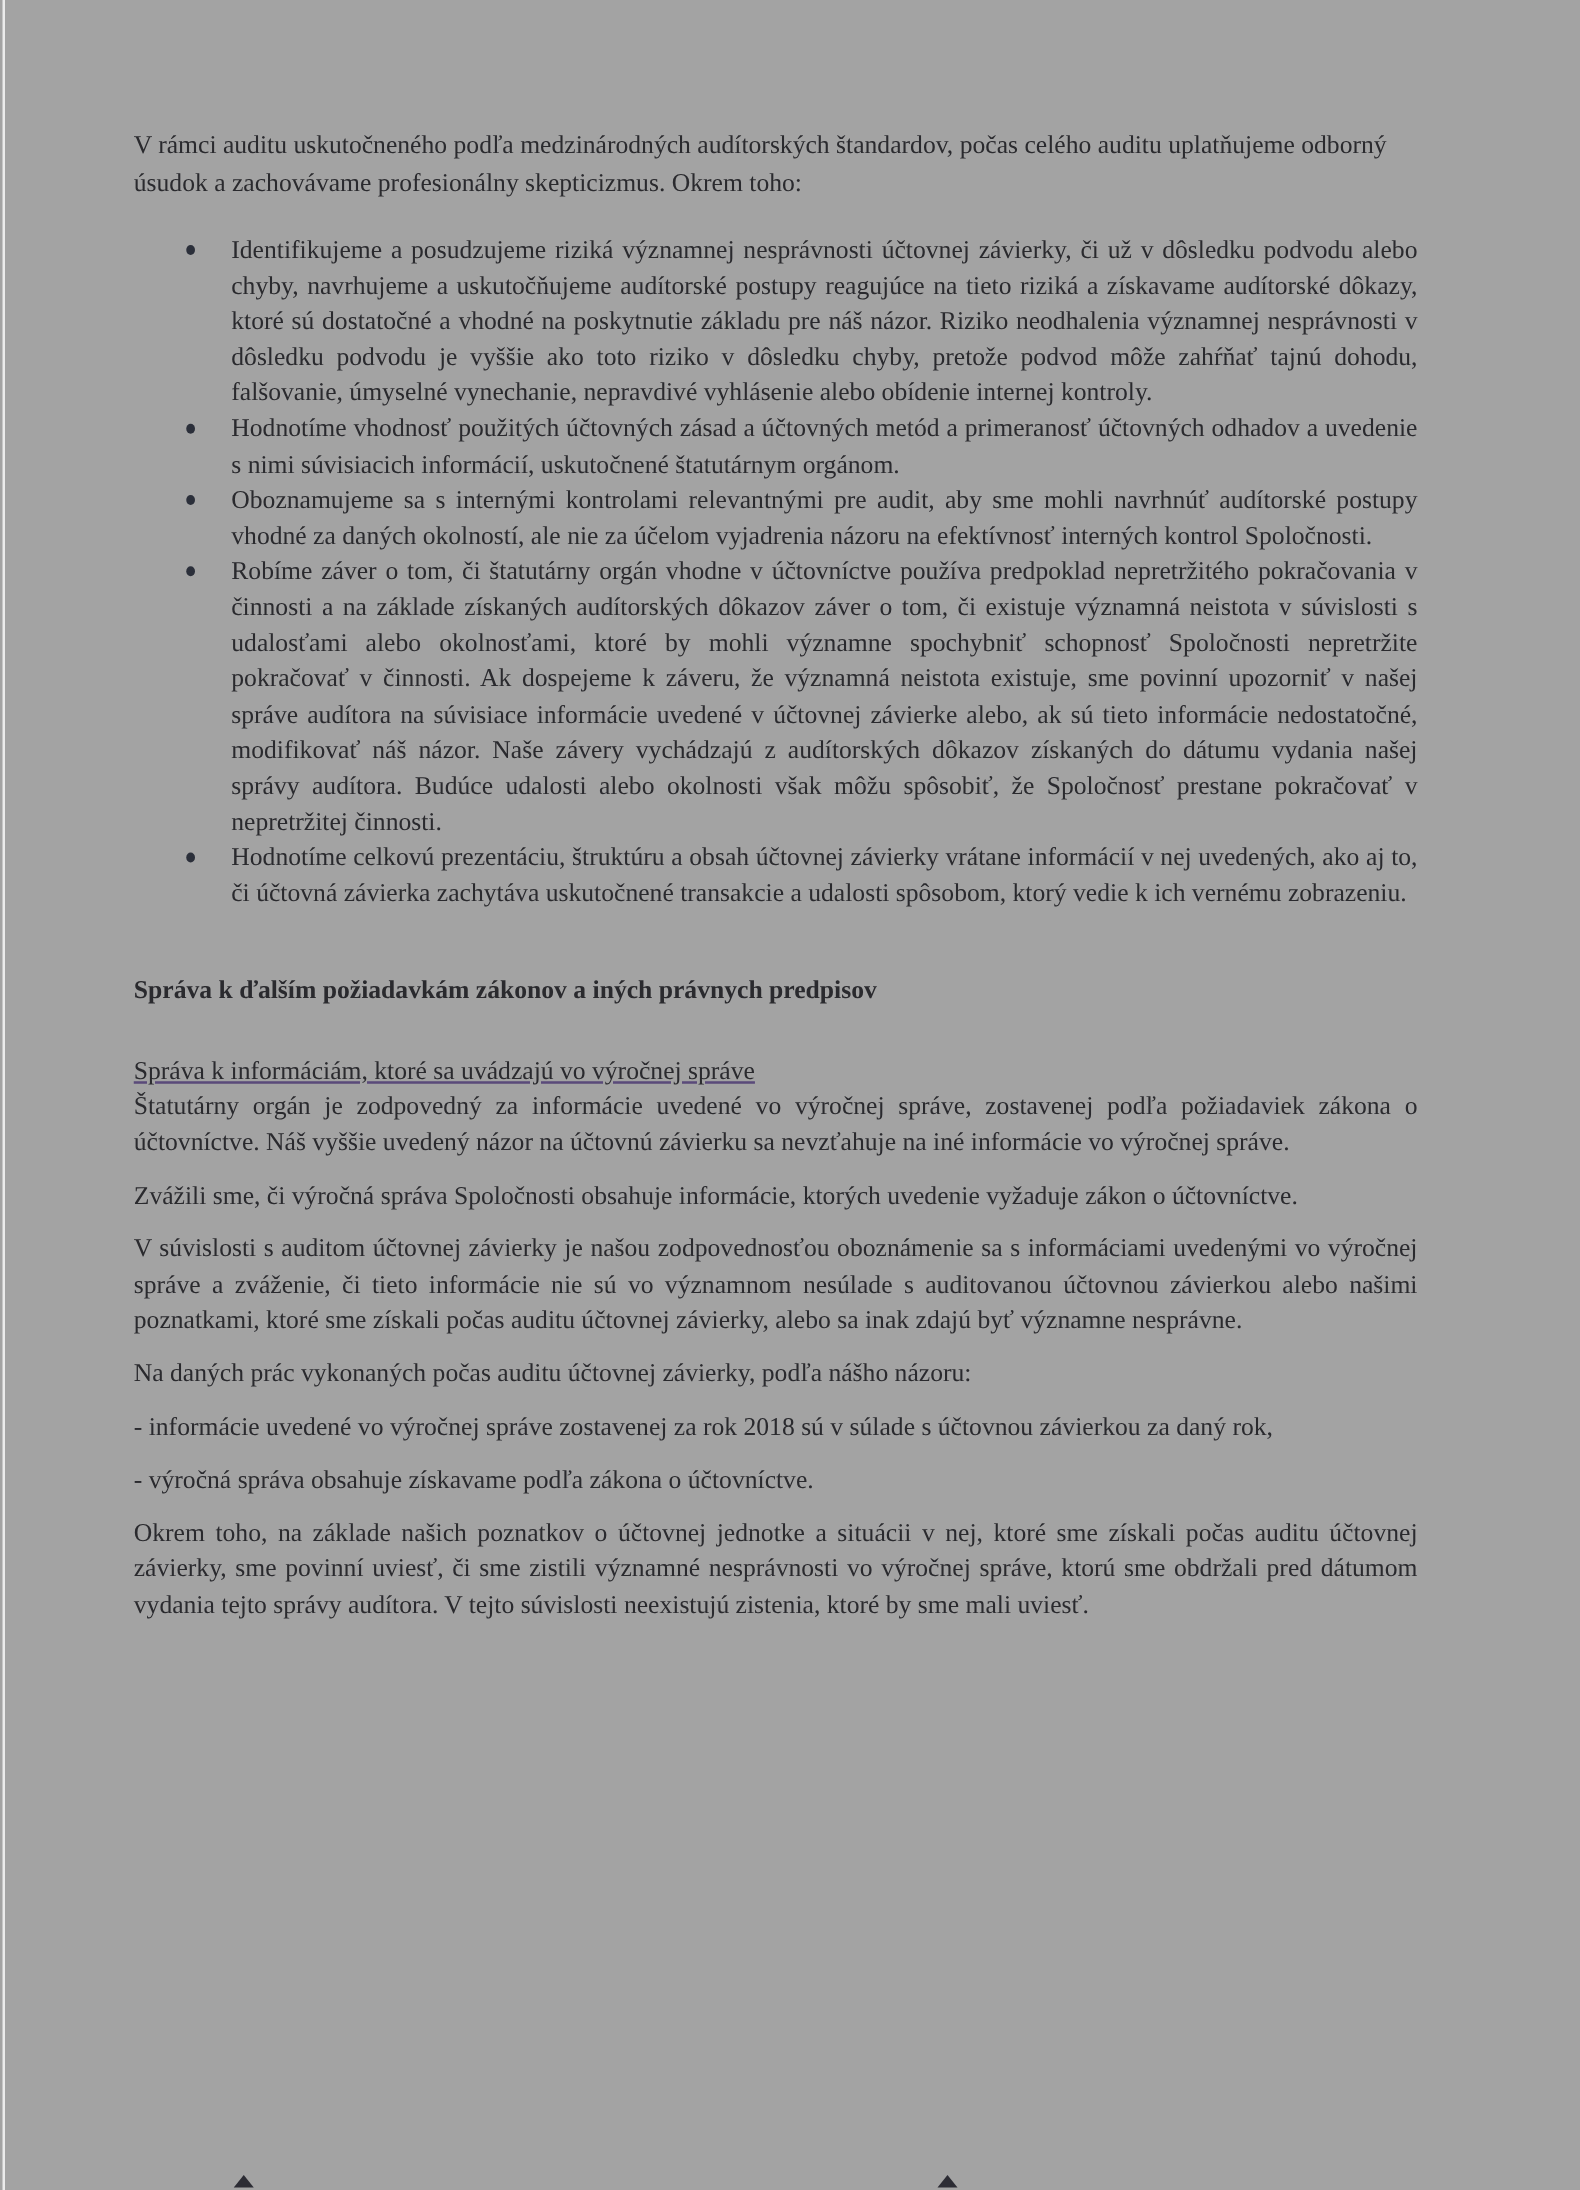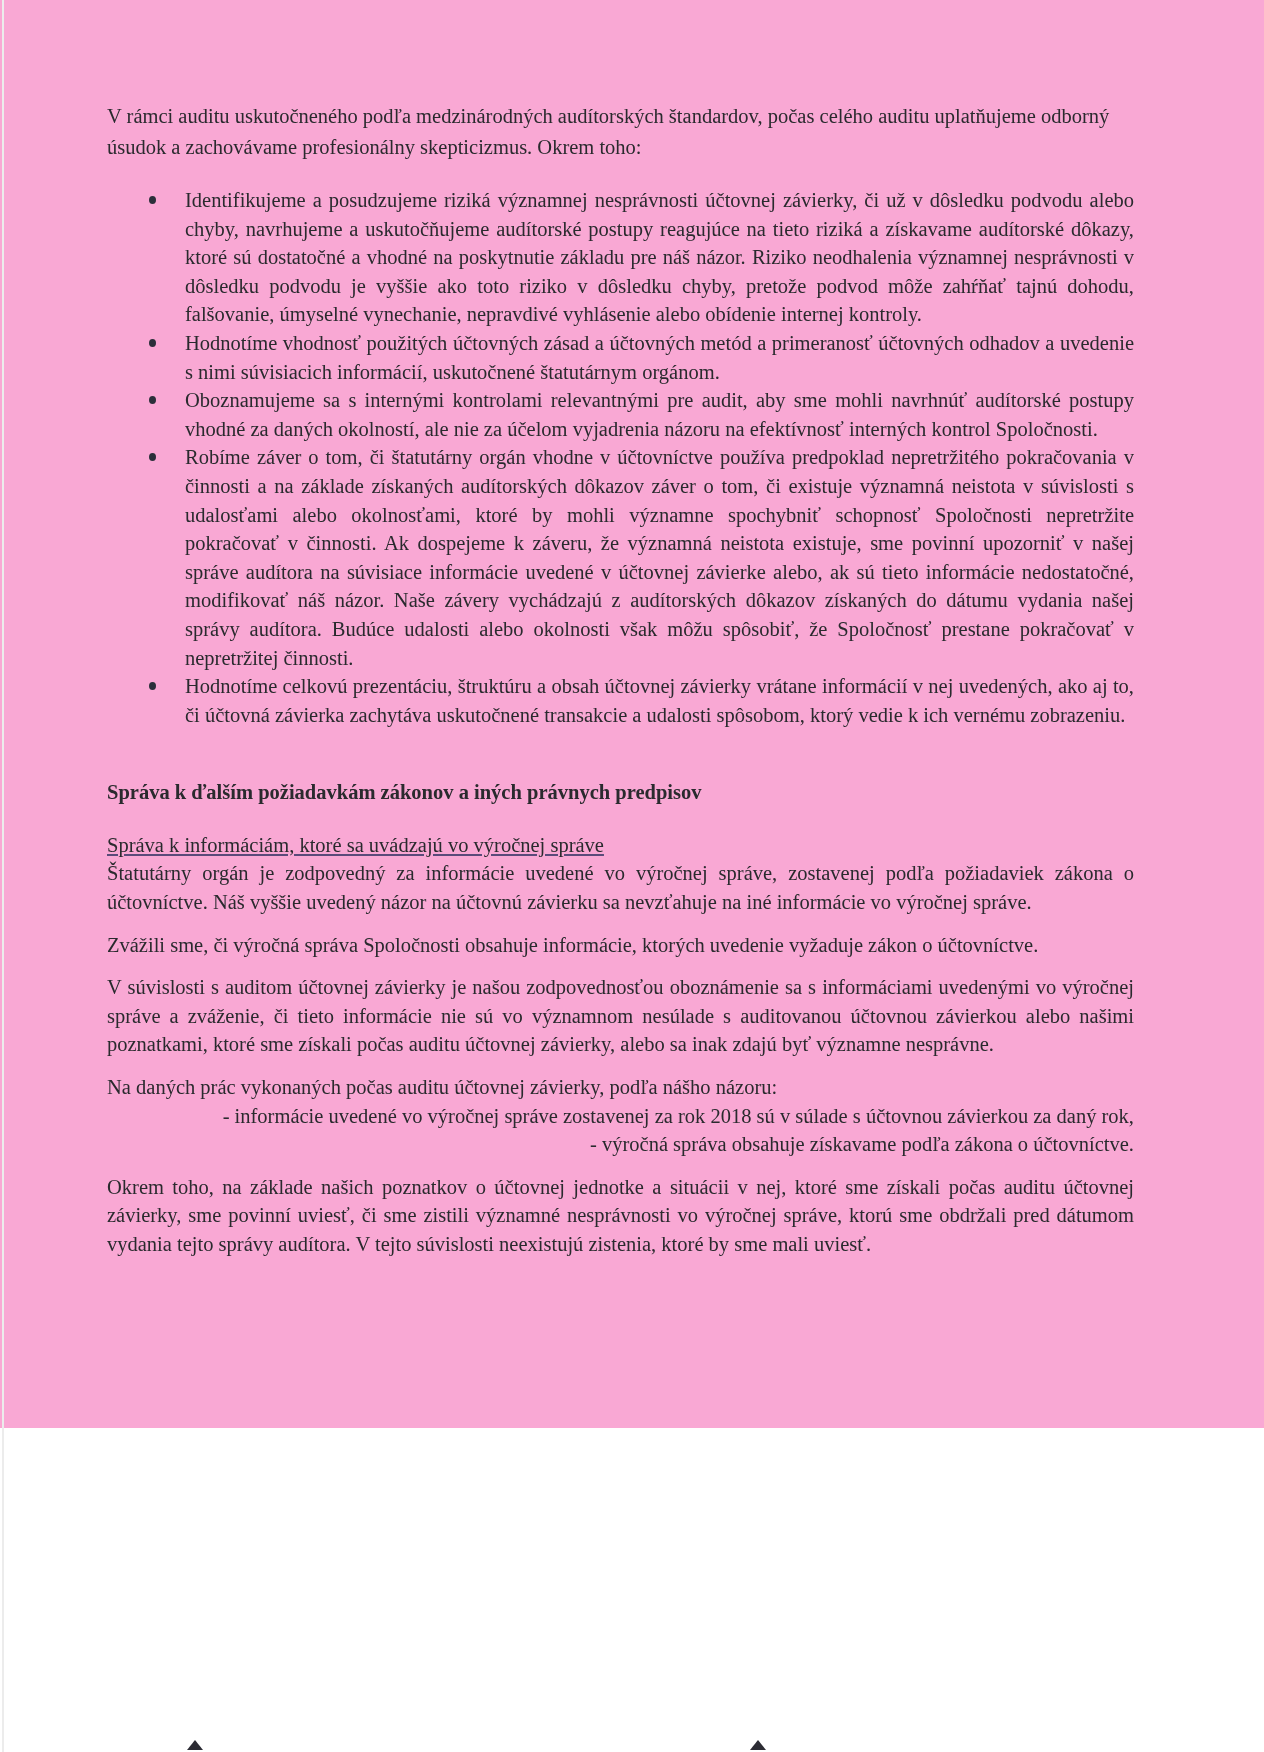--- a/index.html
+++ b/index.html
@@ -11,22 +11,22 @@
     width: 1264px;
     height: 1752px;
     position: relative;
     overflow: hidden;
     font-family: "Liberation Serif", serif;
     color: #2a2a2e;
   }
   .page {
     position: absolute;
     left: 0; top: 0;
-    width: 1264px; height: 1428px;
-    background: #f9a8d4;
+    width: 1264px; height: 1752px;
+    background: #a3a3a3;
   }
   .scan-edge {
     position: absolute;
     left: 2px; top: 0;
     width: 2px; height: 1752px;
     background: #ececec;
   }
   .content {
     position: absolute;
     left: 107px;
@@ -63,34 +63,35 @@
     border-radius: 50%;
     background: #2b2f3a;
   }
   .section-heading {
     margin-top: 49px;
     font-weight: bold;
     font-size: 20.5px;
     text-align: left;
   }
   .sub-heading {
-    margin-top: 24px;
+    margin-top: 36px;
     text-decoration: underline;
     text-decoration-color: #5a4a7a;
     text-align: left;
   }
   .para {
   }
   .para.gap {
     margin-top: 14px;
   }
   .dash-item {
+    margin-top: 14px;
     padding-left: 16px;
     text-indent: -16px;
-    text-align: right;
+    text-align: left;
   }
   .marker {
     position: absolute;
     top: 1740px;
     width: 0; height: 0;
     border-left: 8px solid transparent;
     border-right: 8px solid transparent;
     border-bottom: 10px solid #2c2c34;
   }
   .marker-left { left: 187px; }

